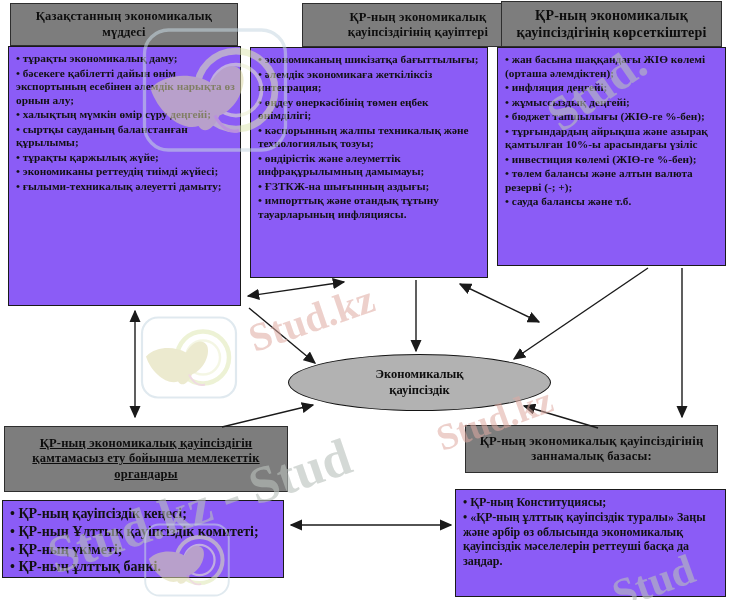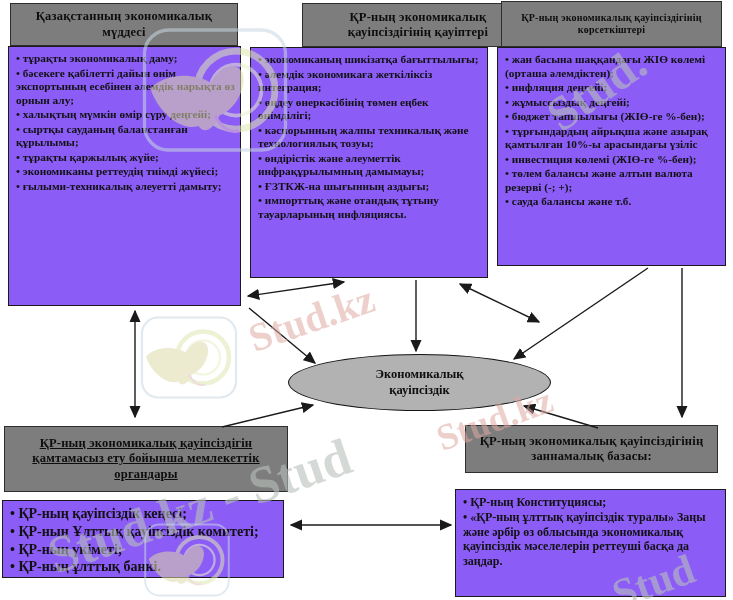--- a/index.html
+++ b/index.html
@@ -65,21 +65,21 @@
   <div class="bodybox" style="left:250px;top:47px;width:238px;height:231px;">
       <div class="li">• экономиканың шикізатқа бағыттылығы;</div>
       <div class="li">• әлемдік экономикаға жеткіліксіз интеграция;</div>
       <div class="li">• өңдеу өнеркәсібінің төмен еңбек өнімділігі;</div>
       <div class="li">• кәспорынның жалпы техникалық және технологиялық тозуы;</div>
       <div class="li">• өндірістік және әлеуметтік инфрақұрылымның дамымауы;</div>
       <div class="li">• ҒЗТКЖ-на шығынның аздығы;</div>
       <div class="li">• импорттық және отандық тұтыну тауарларының инфляциясы.</div>
     </div>
 
-  <div class="hdr" style="left:501px;top:1px;width:221px;height:46px;font-size:10px;">
+  <div class="hdr" style="left:501px;top:1px;width:221px;height:46px;font-size:14px;">
     <span>ҚР-ның экономикалық қауіпсіздігінің көрсеткіштері</span>
   </div>
   <div class="bodybox" style="left:497px;top:47px;width:229px;height:219px;">
       <div class="li">• жан басына шаққандағы ЖІӨ көлемі (орташа әлемдіктен);</div>
       <div class="li">• инфляция деңгейі;</div>
       <div class="li">• жұмыссыздық деңгейі;</div>
       <div class="li">• бюджет тапшылығы (ЖІӨ-ге %-бен);</div>
       <div class="li">• тұрғындардың айрықша және азырақ қамтылған 10%-ы арасындағы үзіліс</div>
       <div class="li">• инвестиция көлемі (ЖІӨ-ге %-бен);</div>
       <div class="li">• төлем балансы және алтын валюта резерві (-; +);</div>

